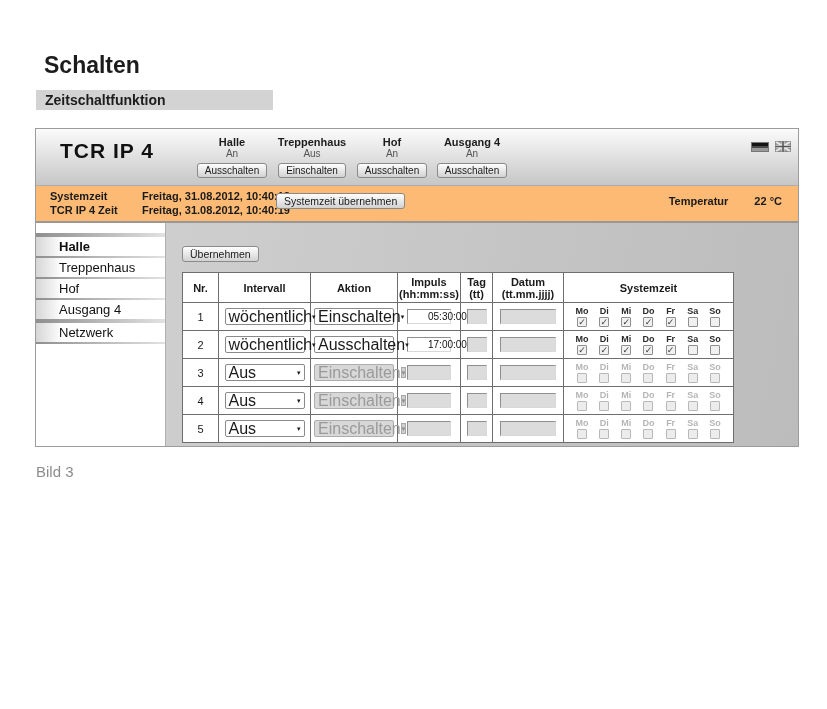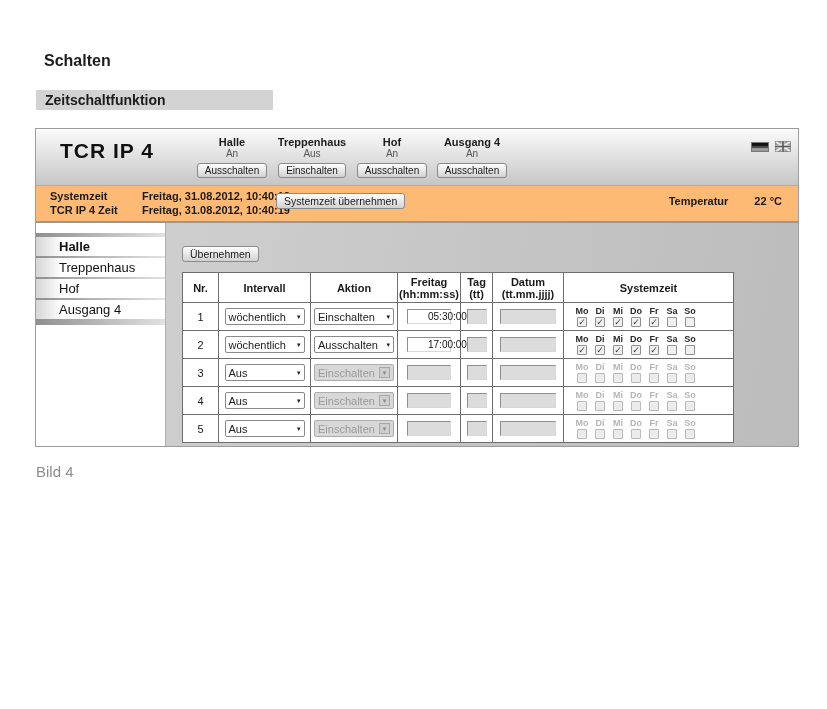--- a/index.html
+++ b/index.html
@@ -1,20 +1,20 @@
 <!DOCTYPE html>
 <html><head>
 <meta charset="utf-8">
 <style>
   * { margin:0; padding:0; box-sizing:border-box; }
   html,body { background:#fff; }
   body { font-family:"Liberation Sans", sans-serif; color:#1a1a1a; }
   .page { position:relative; width:827px; height:709px; background:#fff; overflow:hidden; }
 
-  .h1 { position:absolute; left:44px; top:52px; font-size:16px; font-weight:bold; color:#1c1c1c; }
+  .h1 { position:absolute; left:44px; top:52px; font-size:23px; font-weight:bold; color:#1c1c1c; }
   .subtitle { position:absolute; left:36px; top:90px; width:237px; height:20px; background:#d3d3d3;
               font-size:14px; font-weight:bold; line-height:20px; padding-left:9px; color:#1c1c1c; }
   .caption { position:absolute; left:36px; top:463px; font-size:15px; color:#8c8c8c; }
 
   
   .app { position:absolute; left:35px; top:128px; width:764px; height:319px;
          border:1px solid #9c9c9c; display:flex; flex-direction:column; background:#fff; }
 
   
   .app-header { position:relative; height:57px; flex:0 0 57px;
@@ -54,37 +54,37 @@
   table.sched { border-collapse:collapse; table-layout:fixed; width:551px; margin-top:10px; background:#fff; }
   table.sched th, table.sched td { border:1px solid #6e6e6e; padding:0; text-align:center; vertical-align:middle; }
   table.sched th { height:30px; font-size:11px; font-weight:bold; line-height:12px; }
   table.sched td { height:28px; }
   .th-sub { font-size:11px; }
   .c-nr { font-size:11px; }
 
   
   .select { display:flex; align-items:center; margin:0 auto; width:80px; height:17px; background:#fff;
             border:1px solid #8a8a8a; border-radius:2px; padding:0 3px; cursor:pointer; }
-  .sel-label { font-size:11px; color:#1a1a1a; white-space:nowrap; flex:1; text-align:left; }
+  .sel-label { font-size:16px; color:#1a1a1a; white-space:nowrap; flex:1; text-align:left; }
   .sel-arrow { font-size:7px; color:#1a1a1a; line-height:7px; }
   .select.disabled { background:#d8d8d8; border-color:#adadad; cursor:default; }
   .select.disabled .sel-label { color:#9a9a9a; }
   .select.disabled .sel-arrow { border:1px solid #a8a8a8; background:#cfcfcf; color:#8a8a8a;
                                 width:11px; height:11px; font-size:7px; line-height:9px; text-align:center; }
 
   
   .inp { margin:0 auto; height:15px; font-size:10px; line-height:13px; color:#111;
          background:#fff; border:1px solid; border-color:#8f8f8f #d8d8d8 #d8d8d8 #8f8f8f; }
   .inp.disabled { background:#dcdcdc; }
   .inp-time { width:44px;padding-left:20px; }
   .inp-tag { width:20px; }
   .inp-datum { width:56px; }
 
   
-  .days { display:flex; justify-content:flex-start; padding:0 9px; }
+  .days { display:flex; justify-content:space-between; padding:0 9px; }
   .day { width:18px; display:flex; flex-direction:column; align-items:center; }
   .day-label { font-size:9px; font-weight:bold; color:#2a2a2a; line-height:10px; }
   .checkbox { width:10px; height:10px; border:1px solid #8f8f8f; border-radius:1px; background:#f0f0f0;
               font-size:9px; line-height:9px; color:#3a3a3a; text-align:center; cursor:pointer; margin-top:1px; }
   .day.off .day-label { color:#b5b5b5; }
   .day.off .checkbox { border-color:#b8b8b8; background:#ececec; cursor:default; }
 </style>
 </head>
 <body>
 
@@ -134,20 +134,21 @@
           <div class="sep"></div>
           <div class="menu-item active">Halle</div>
           <div class="sep"></div>
           <div class="menu-item">Treppenhaus</div>
           <div class="sep"></div>
           <div class="menu-item">Hof</div>
           <div class="sep"></div>
           <div class="menu-item">Ausgang 4</div>
           <div class="sep"></div>
           <div class="sep"></div>
+          <div class="menu-item">Netzwerk</div>
           <div class="sep"></div>
         </div>
       <div class="main">
         <button class="btn apply-btn">Übernehmen</button>
         <table class="sched">
           <colgroup>
             <col style="width:36px">
               <col style="width:92px">
               <col style="width:87px">
             <col style="width:63px">
@@ -160,21 +161,21 @@
               <th>
                   <div>Nr.</div>
                 </th>
               <th>
                   <div>Intervall</div>
                 </th>
               <th>
                   <div>Aktion</div>
                 </th>
               <th>
-                <div>Freitag</div>
+                <div>Impuls</div>
                 <div class="th-sub">(hh:mm:ss)</div>
               </th>
               <th>
                 <div>Tag</div>
                 <div class="th-sub">(tt)</div>
               </th>
               <th>
                 <div>Datum</div>
                 <div class="th-sub">(tt.mm.jjjj)</div>
               </th>
@@ -463,14 +464,14 @@
                     </div>
                   </div>
                 </td>
               </tr>
             </tbody>
         </table>
       </div>
     </div>
   </div>
 
-  <div class="caption">Bild 4</div>
+  <div class="caption">Bild 3</div>
 </div>
 
 </body></html>

